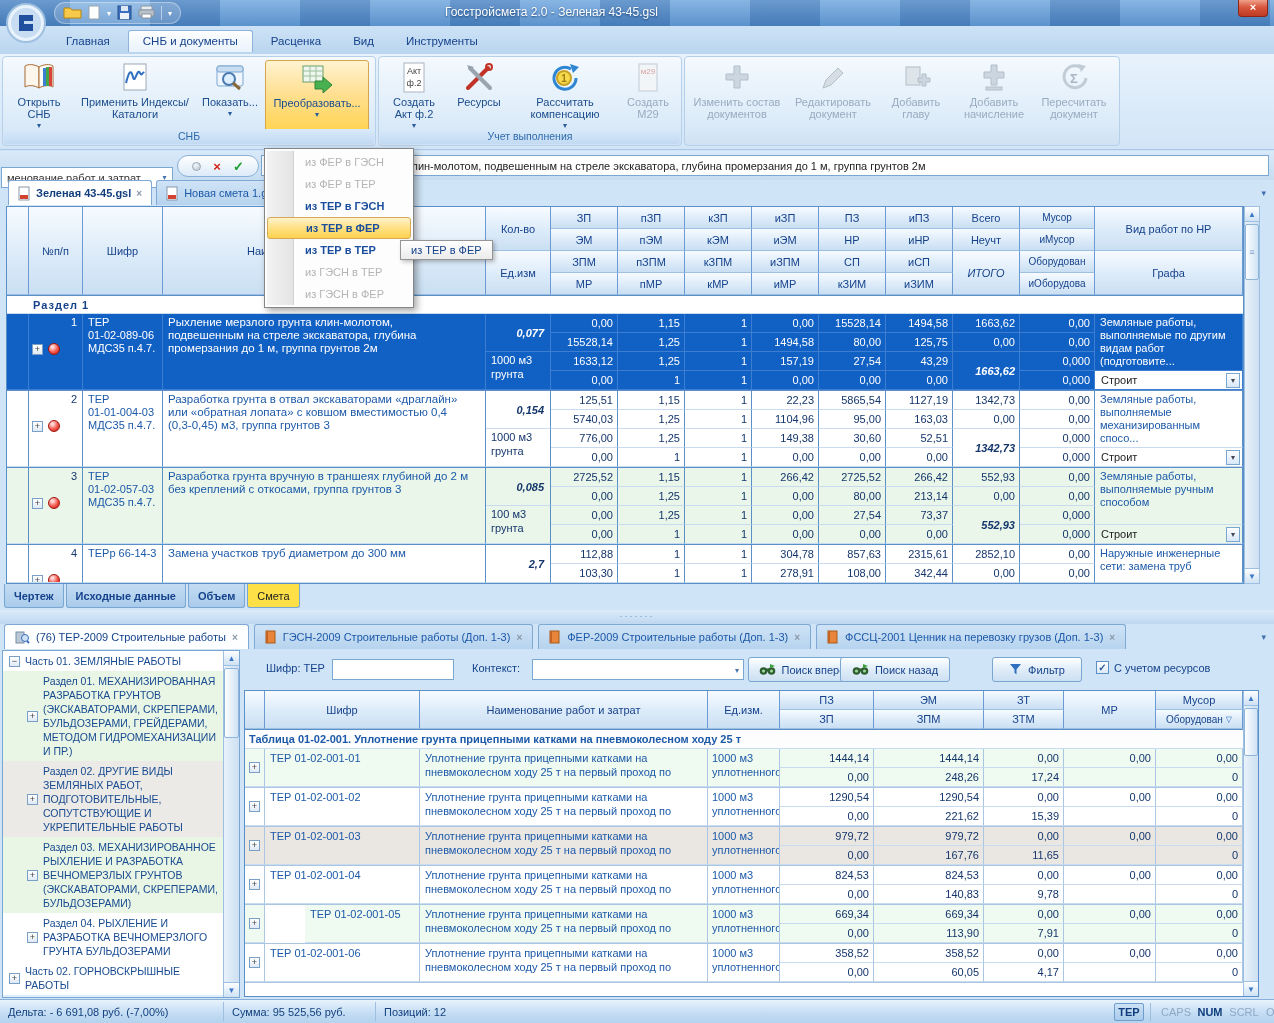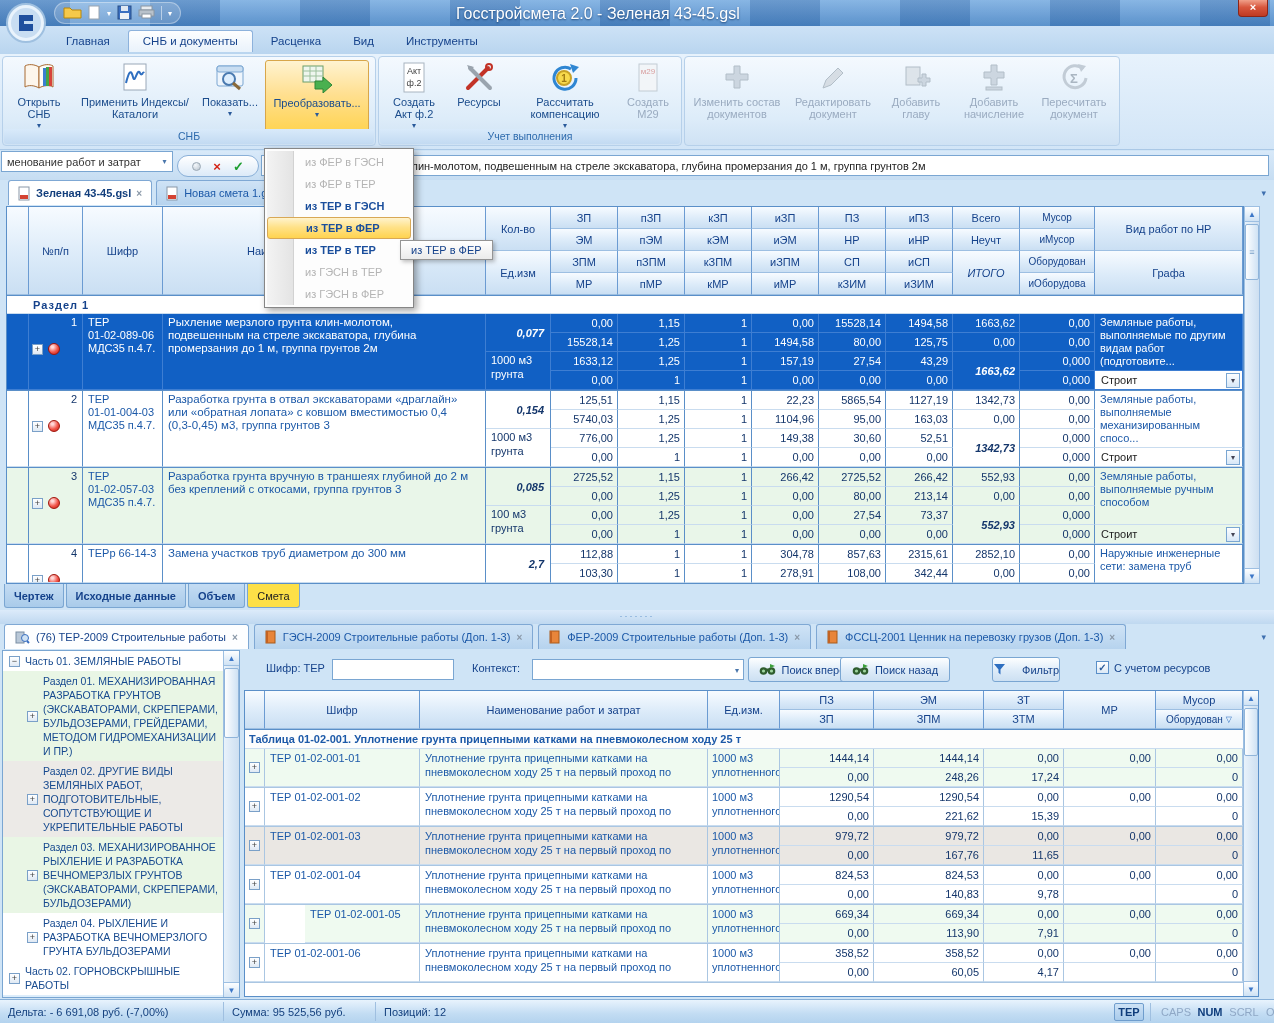--- a/index.html
+++ b/index.html
@@ -4,21 +4,21 @@
 <style>
 *{box-sizing:border-box;margin:0;padding:0;}
 html,body{width:1274px;height:1023px;overflow:hidden;}
 body{font-family:"Liberation Sans",sans-serif;font-size:11px;background:#cfe4f6;position:relative;}
 .abs{position:absolute;}
 .win{position:relative;width:1274px;height:1023px;overflow:hidden;}
 
 
 .titlebar{position:absolute;left:0;top:0;right:0;height:26px;
  background:repeating-linear-gradient(90deg,rgba(25,65,125,.20) 0 70px,rgba(255,255,255,.07) 70px 150px),linear-gradient(#7fb0e2,#4f8ac8);}
-.title{position:absolute;left:437px;top:5px;color:#fff;font-size:16px;text-shadow:0 1px 2px rgba(0,40,90,.7);white-space:nowrap;padding-left:19px;}
+.title{position:absolute;left:426px;top:5px;color:#fff;font-size:12px;text-shadow:0 1px 2px rgba(0,40,90,.7);white-space:nowrap;padding-left:19px;}
 .close-btn{position:absolute;right:6px;top:0;width:30px;height:17px;border:1px solid #8d2517;border-top:none;border-radius:0 0 4px 4px;
  background:linear-gradient(#f0a08a,#d8573e 45%,#bf3a22);color:#fff;text-align:center;line-height:15px;font-size:11px;font-weight:bold;}
 .logo{position:absolute;left:5px;top:2px;width:42px;height:42px;z-index:20;}
 .qat{position:absolute;left:54px;top:2px;height:22px;display:flex;align-items:center;gap:6px;padding:0 8px;
  background:rgba(255,255,255,.18);border:1px solid rgba(255,255,255,.35);border-radius:11px;}
 .qat .sep{width:1px;height:14px;background:rgba(255,255,255,.5);}
 .qat .mini{color:#ffffff;font-size:8px;}
 
 
 .tabsrow{position:absolute;left:0;top:26px;right:0;height:28px;background:linear-gradient(#cde2f6,#b9d5ef);}
@@ -34,21 +34,21 @@
  background:linear-gradient(#d9eafa,#c2daf2);border-radius:0 0 3px 3px;line-height:15px;}
 .rbtn{position:absolute;top:3px;height:74px;text-align:center;color:#1b4c8c;cursor:default;padding-top:2px;}
 .rbtn .ic{height:34px;display:flex;align-items:flex-start;justify-content:center;}
 .rbtn .lab{font-size:11px;line-height:12px;}
 .rbtn .drop{display:block;font-size:8px;color:#2a5a9a;line-height:8px;margin-top:2px;}
 .rbtn.active{background:linear-gradient(#fff3d1,#ffe092 45%,#ffd34f);border:1px solid #d8a64a;border-radius:3px;}
 .rbtn.disabled{color:#9aabc0;}
 
 
 .searchrow{position:absolute;left:0;top:151px;right:0;height:29px;background:linear-gradient(#d8e9f9,#c6ddf2);}
-.scombo{position:absolute;left:1px;top:0;width:172px;height:21px;background:#fff;border:1px solid #7aa6d2;display:flex;align-items:center;}
+.scombo{position:absolute;left:1px;top:16px;width:172px;height:21px;background:#fff;border:1px solid #7aa6d2;display:flex;align-items:center;}
 .scombo .txt{flex:1;padding-left:5px;color:#333;overflow:hidden;white-space:nowrap;}
 .scombo .arr{width:15px;text-align:center;color:#4a76ab;font-size:8px;}
 .pill{position:absolute;left:177px;top:4px;width:82px;height:22px;border:1px solid #8ab0d8;border-radius:11px;
  background:linear-gradient(#ffffff,#dceaf8);display:flex;align-items:center;justify-content:space-around;padding:0 8px;}
 .pill .dot{width:9px;height:9px;border-radius:50%;background:radial-gradient(circle at 35% 30%,#f4f8fc,#b9c4ce);border:1px solid #9aa8b4;}
 .pill .x{color:#d42315;font-weight:bold;font-size:13px;}
 .pill .v{color:#1e9e30;font-weight:bold;font-size:13px;}
 .srch-input{position:absolute;left:261px;top:4px;width:1008px;height:21px;border:1px solid #7aa6d2;font:11px "Liberation Sans",sans-serif;color:#222;padding:0 4px;}
 
 
@@ -740,21 +740,21 @@
             <circle cx="4.5" cy="7" r="3.8" fill="#2e5d2e"></circle>
             <circle cx="12.5" cy="7" r="3.8" fill="#2e5d2e"></circle>
             <rect x="6" y="4.5" width="5" height="3" fill="#2e5d2e"></rect>
             <circle cx="4.5" cy="7" r="1.6" fill="#9fd49f"></circle>
             <circle cx="12.5" cy="7" r="1.6" fill="#9fd49f"></circle>
             <path d="M11 0 l5 2 -5 2 z" fill="#3aa03a"></path>
           </svg>
         </span>
       <span>Поиск назад</span>
     </div>
-    <div class="btn2" style="left:748px;width:68px;justify-content:space-between;">
+    <div class="btn2" style="left:748px;width:90px;">
       <span class="icn" id="icoFilter">
           <svg width="13" height="13">
             <path d="M1 1 h11 l-4.5 5.5 v5 l-2 -1.8 v-3.2 z" fill="#2f6fc0"></path>
           </svg>
         </span>
       <span>Фильтр</span>
     </div>
     <span class="chk" style="left:852px;">
       <span class="box">✓</span>
       <span>С учетом ресурсов</span>

